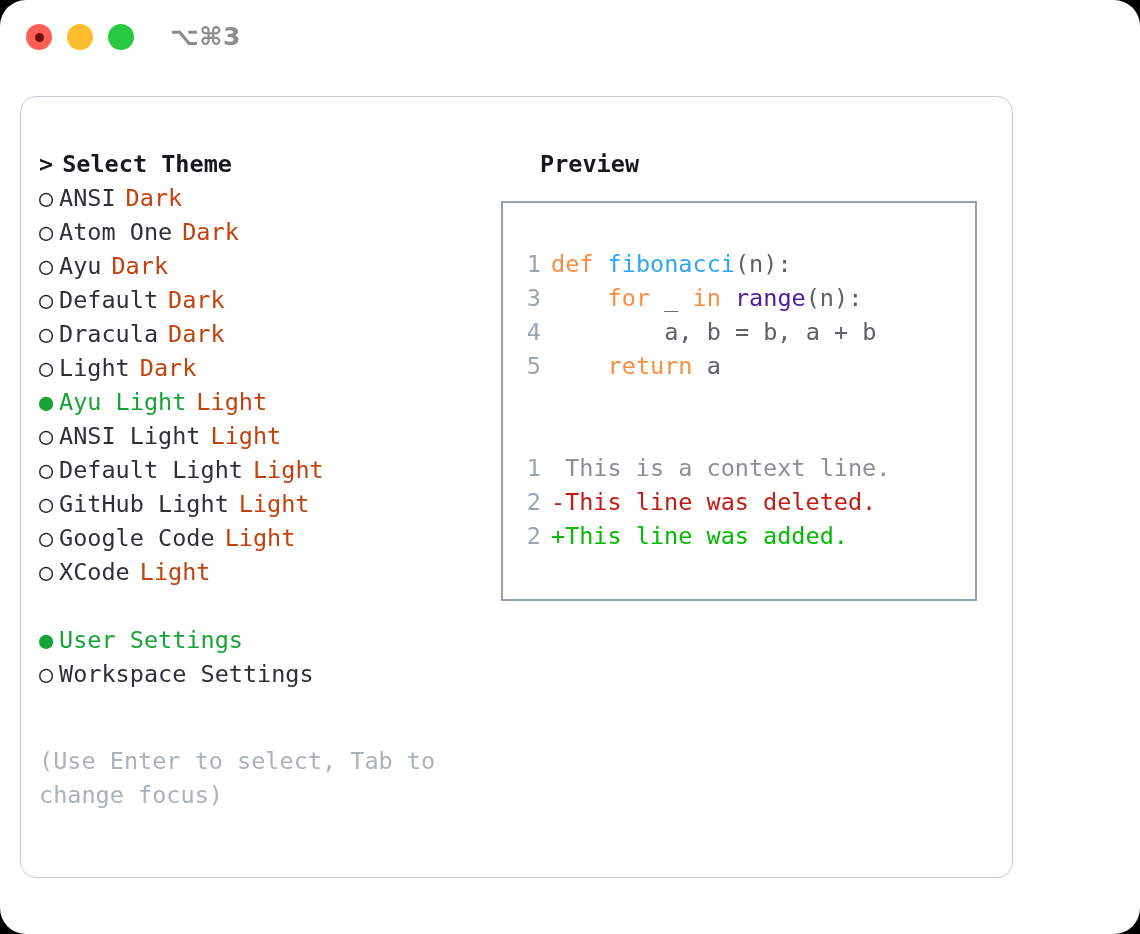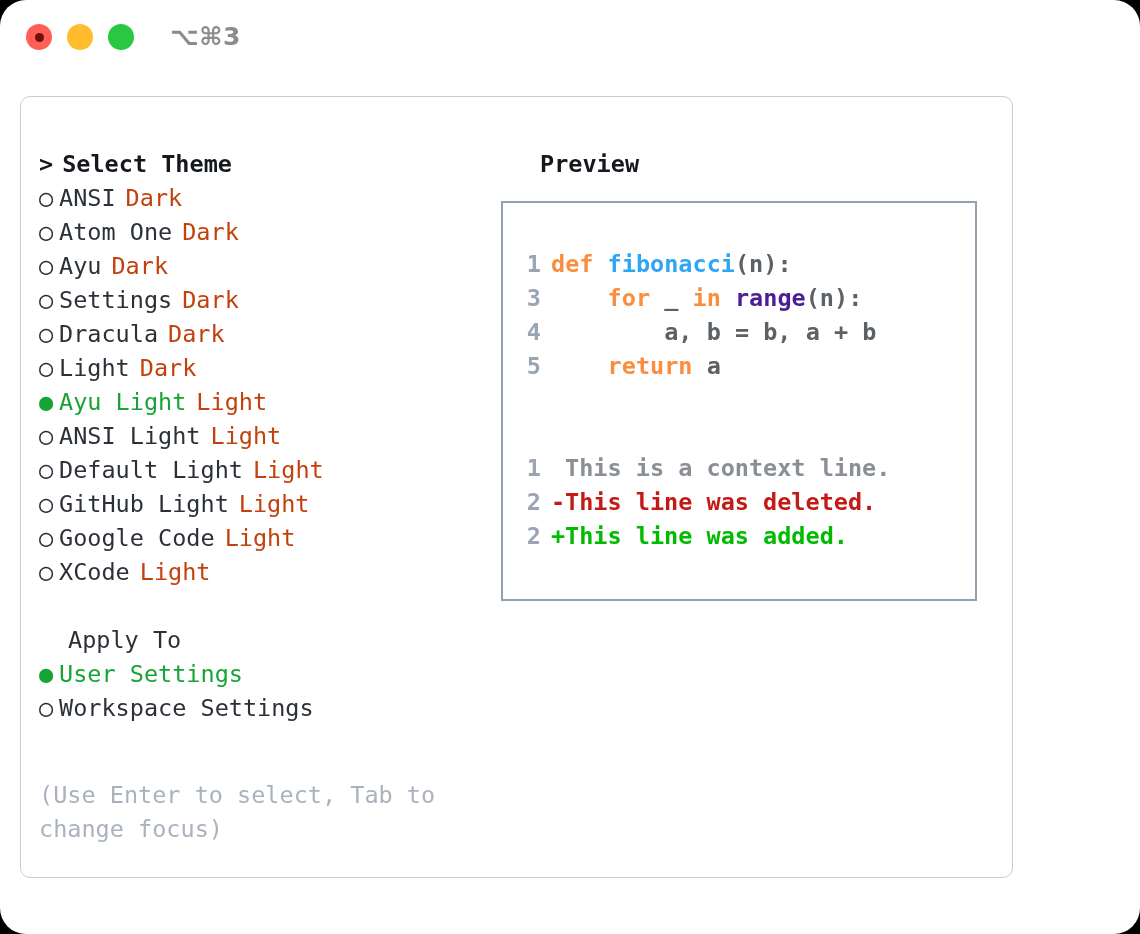--- a/index.html
+++ b/index.html
@@ -73,21 +73,21 @@
 
   
   .panel {
     position: absolute;
     left: 20px;
     top: 96px;
     width: 993px;
     height: 782px;
     box-sizing: border-box;
     border: 1.6px solid #c9ccd4;
-    border-radius: 10px;
+    border-radius: 16px;
     background: #ffffff;
   }
 
   .columns {
     position: absolute;
     left: 0; top: 0;
     width: 100%;
     height: 100%;
   }
 
@@ -168,21 +168,20 @@
     position: absolute;
     left: 16px;
     top: 44px;
     right: 6px;
   }
 
   .cline {
     font-size: 23.5px;
     line-height: 34px;
     white-space: pre;
-    font-weight: bold;
   }
   .gutter {
     display: inline-block;
     width: 22px;
     text-align: right;
     color: #9aa5b4;
     margin-right: 10px;
   }
 
   .kw   { color: #fa8d3e; }
@@ -225,21 +224,21 @@
         <div class="row">
           <span class="marker marker-off">○</span><span class="theme-name">ANSI</span><span class="variant">Dark</span>
         </div>
         <div class="row">
           <span class="marker marker-off">○</span><span class="theme-name">Atom One</span><span class="variant">Dark</span>
         </div>
         <div class="row">
           <span class="marker marker-off">○</span><span class="theme-name">Ayu</span><span class="variant">Dark</span>
         </div>
         <div class="row">
-          <span class="marker marker-off">○</span><span class="theme-name">Settings</span><span class="variant">Dark</span>
+          <span class="marker marker-off">○</span><span class="theme-name">Default</span><span class="variant">Dark</span>
         </div>
         <div class="row">
           <span class="marker marker-off">○</span><span class="theme-name">Dracula</span><span class="variant">Dark</span>
         </div>
         <div class="row">
           <span class="marker marker-off">○</span><span class="theme-name">Light</span><span class="variant">Dark</span>
         </div>
         <div class="row">
           <span class="marker marker-on">●</span><span class="theme-name sel">Ayu Light</span><span class="variant">Light</span>
         </div>
@@ -254,21 +253,20 @@
         </div>
         <div class="row">
           <span class="marker marker-off">○</span><span class="theme-name">Google Code</span><span class="variant">Light</span>
         </div>
         <div class="row">
           <span class="marker marker-off">○</span><span class="theme-name">XCode</span><span class="variant">Light</span>
         </div>
 
         <div class="spacer-34"></div>
 
-        <div class="row section-label">Apply To</div>
 
         <div class="row">
           <span class="marker marker-on">●</span><span class="theme-name sel">User Settings</span>
         </div>
         <div class="row">
           <span class="marker marker-off">○</span><span class="theme-name">Workspace Settings</span>
         </div>
 
         <div class="hint">(Use Enter to select, Tab to change focus)</div>
       </div>

